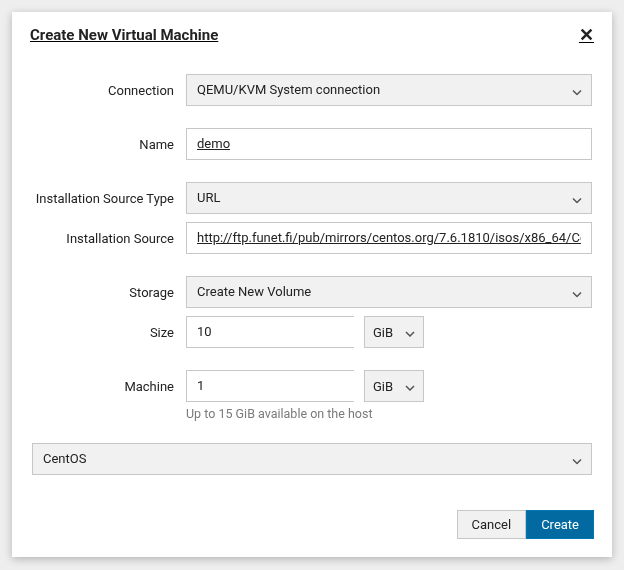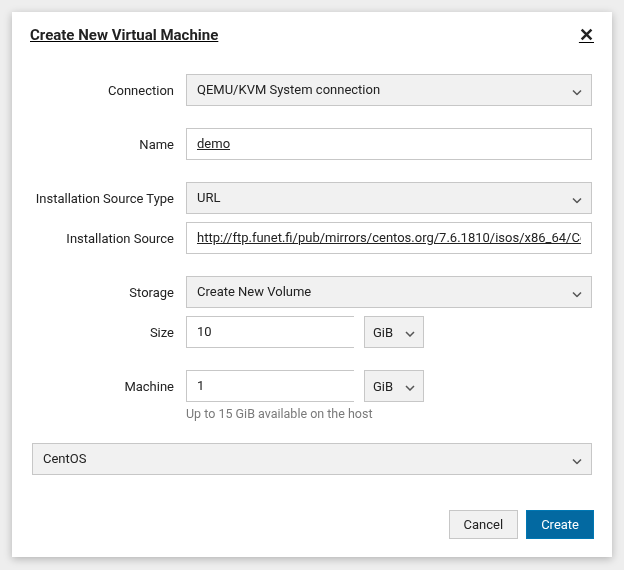--- a/index.html
+++ b/index.html
@@ -79,21 +79,21 @@
     display: flex; align-items: center; justify-content: space-between;
     background: #f1f1f1; border: 1px solid #c7c7c7;
     padding: 6px 8px; font-size: 13px; color: #222; cursor: pointer;
     height: 100%;
   }
   .hint-row { display: flex; margin-top: -4px; margin-bottom: 6px; }
   .hint-spacer { width: 154px; }
   .hint-text { font-size: 12.5px; color: #7a7a7a; }
   .modal-footer {
     padding: 14px 18px 18px 18px;
-    display: flex; justify-content: flex-end; gap: 8px; margin-top: 20px;
+    display: flex; justify-content: flex-end; gap: 0; margin-top: 20px;
   }
   .btn {
     padding: 6px 14px; font-size: 13px; border: 1px solid #c7c7c7;
     background: #f1f1f1; color: #222; cursor: pointer;
   }
   .btn.primary {
     background: #0369a1; color: #fff; border-color: #0077b3;
   }
   svg.chev { width: 10px; height: 6px; }
   svg.chev path { stroke: #555; stroke-width: 1.5; fill: none; }

